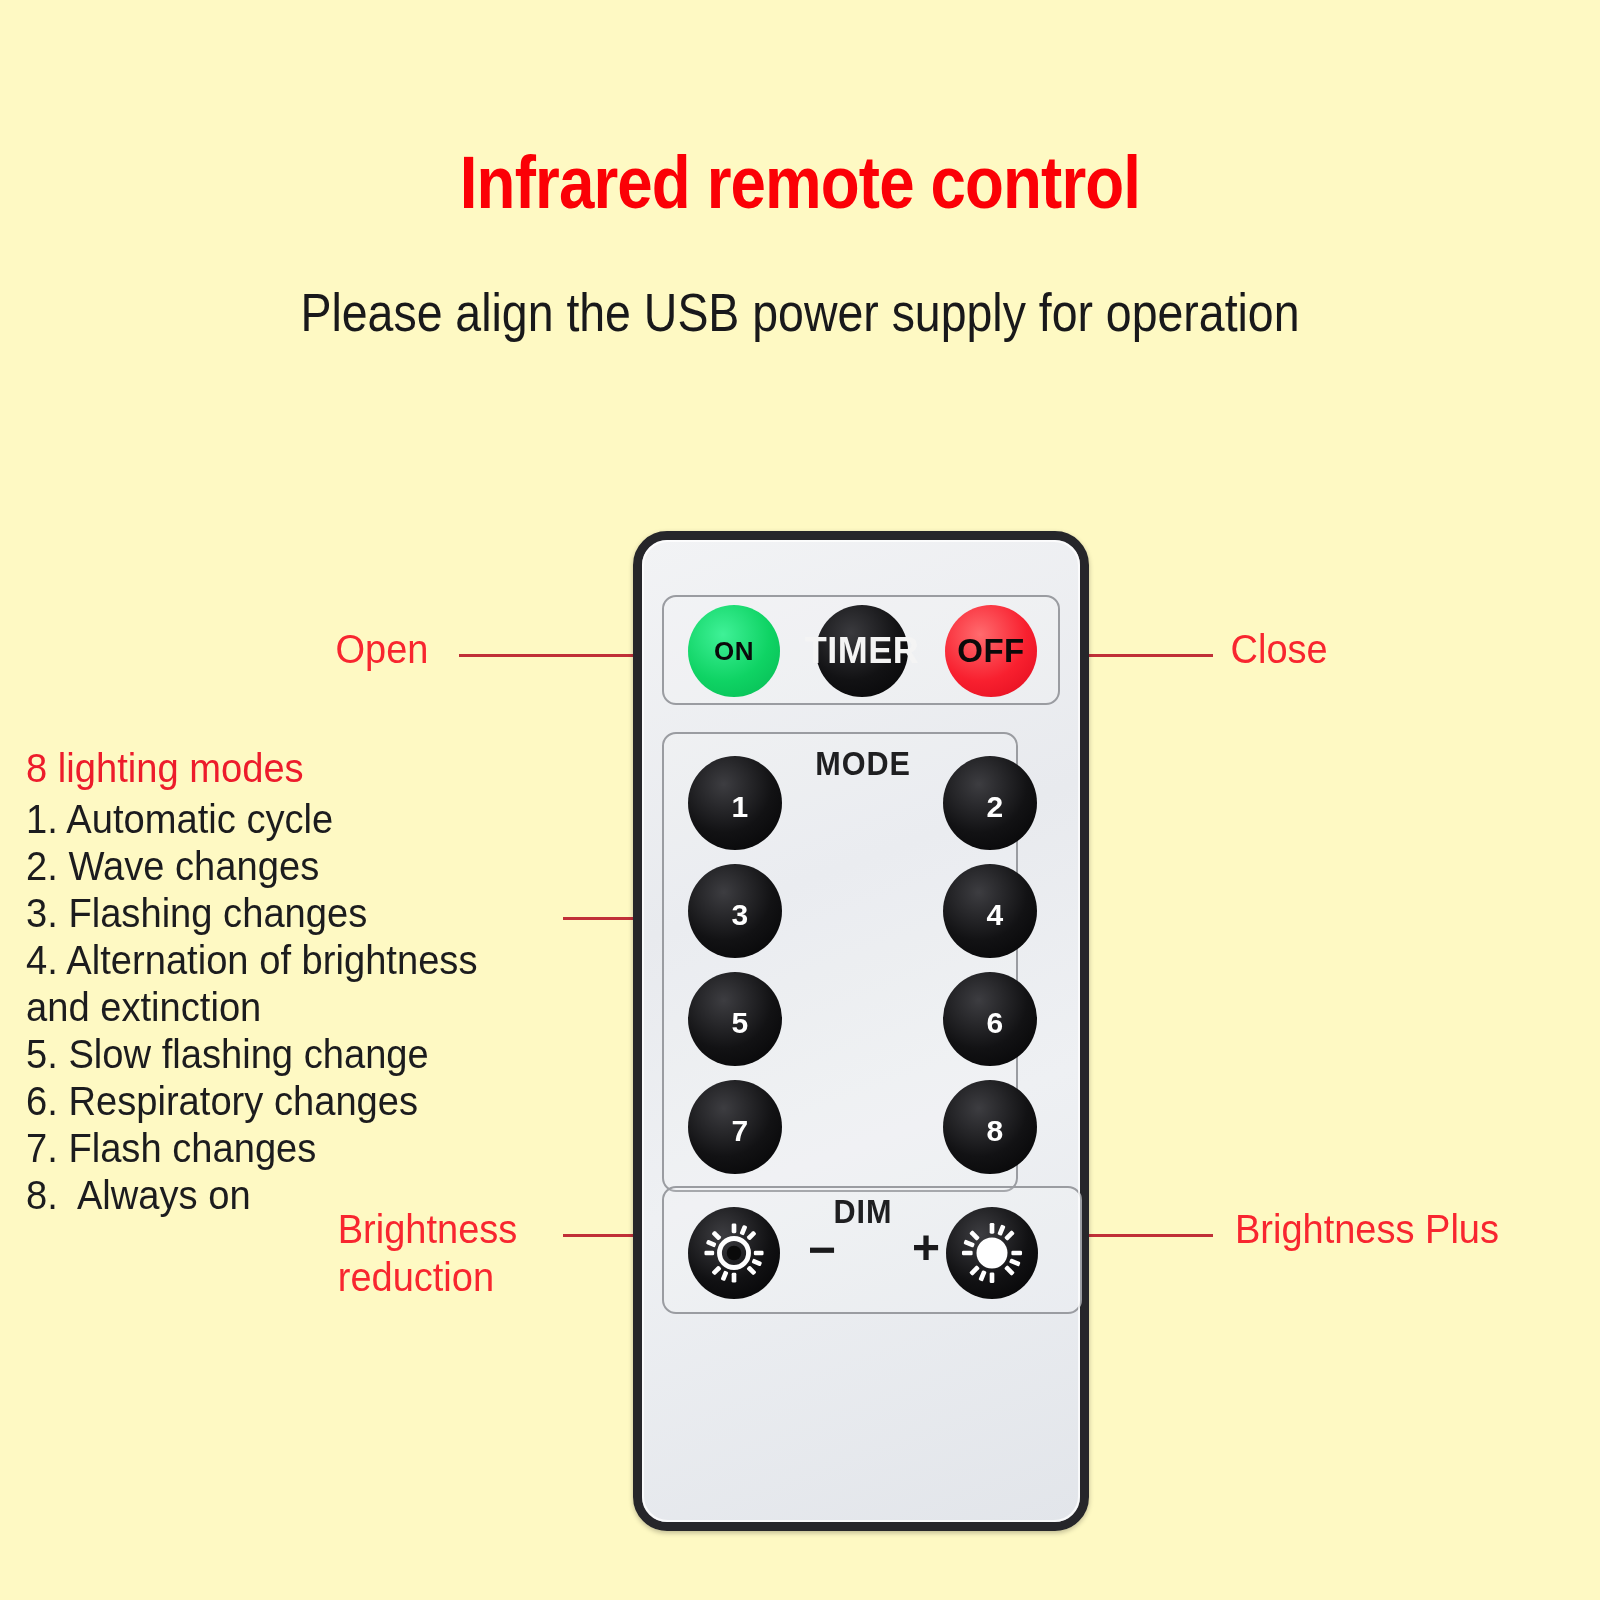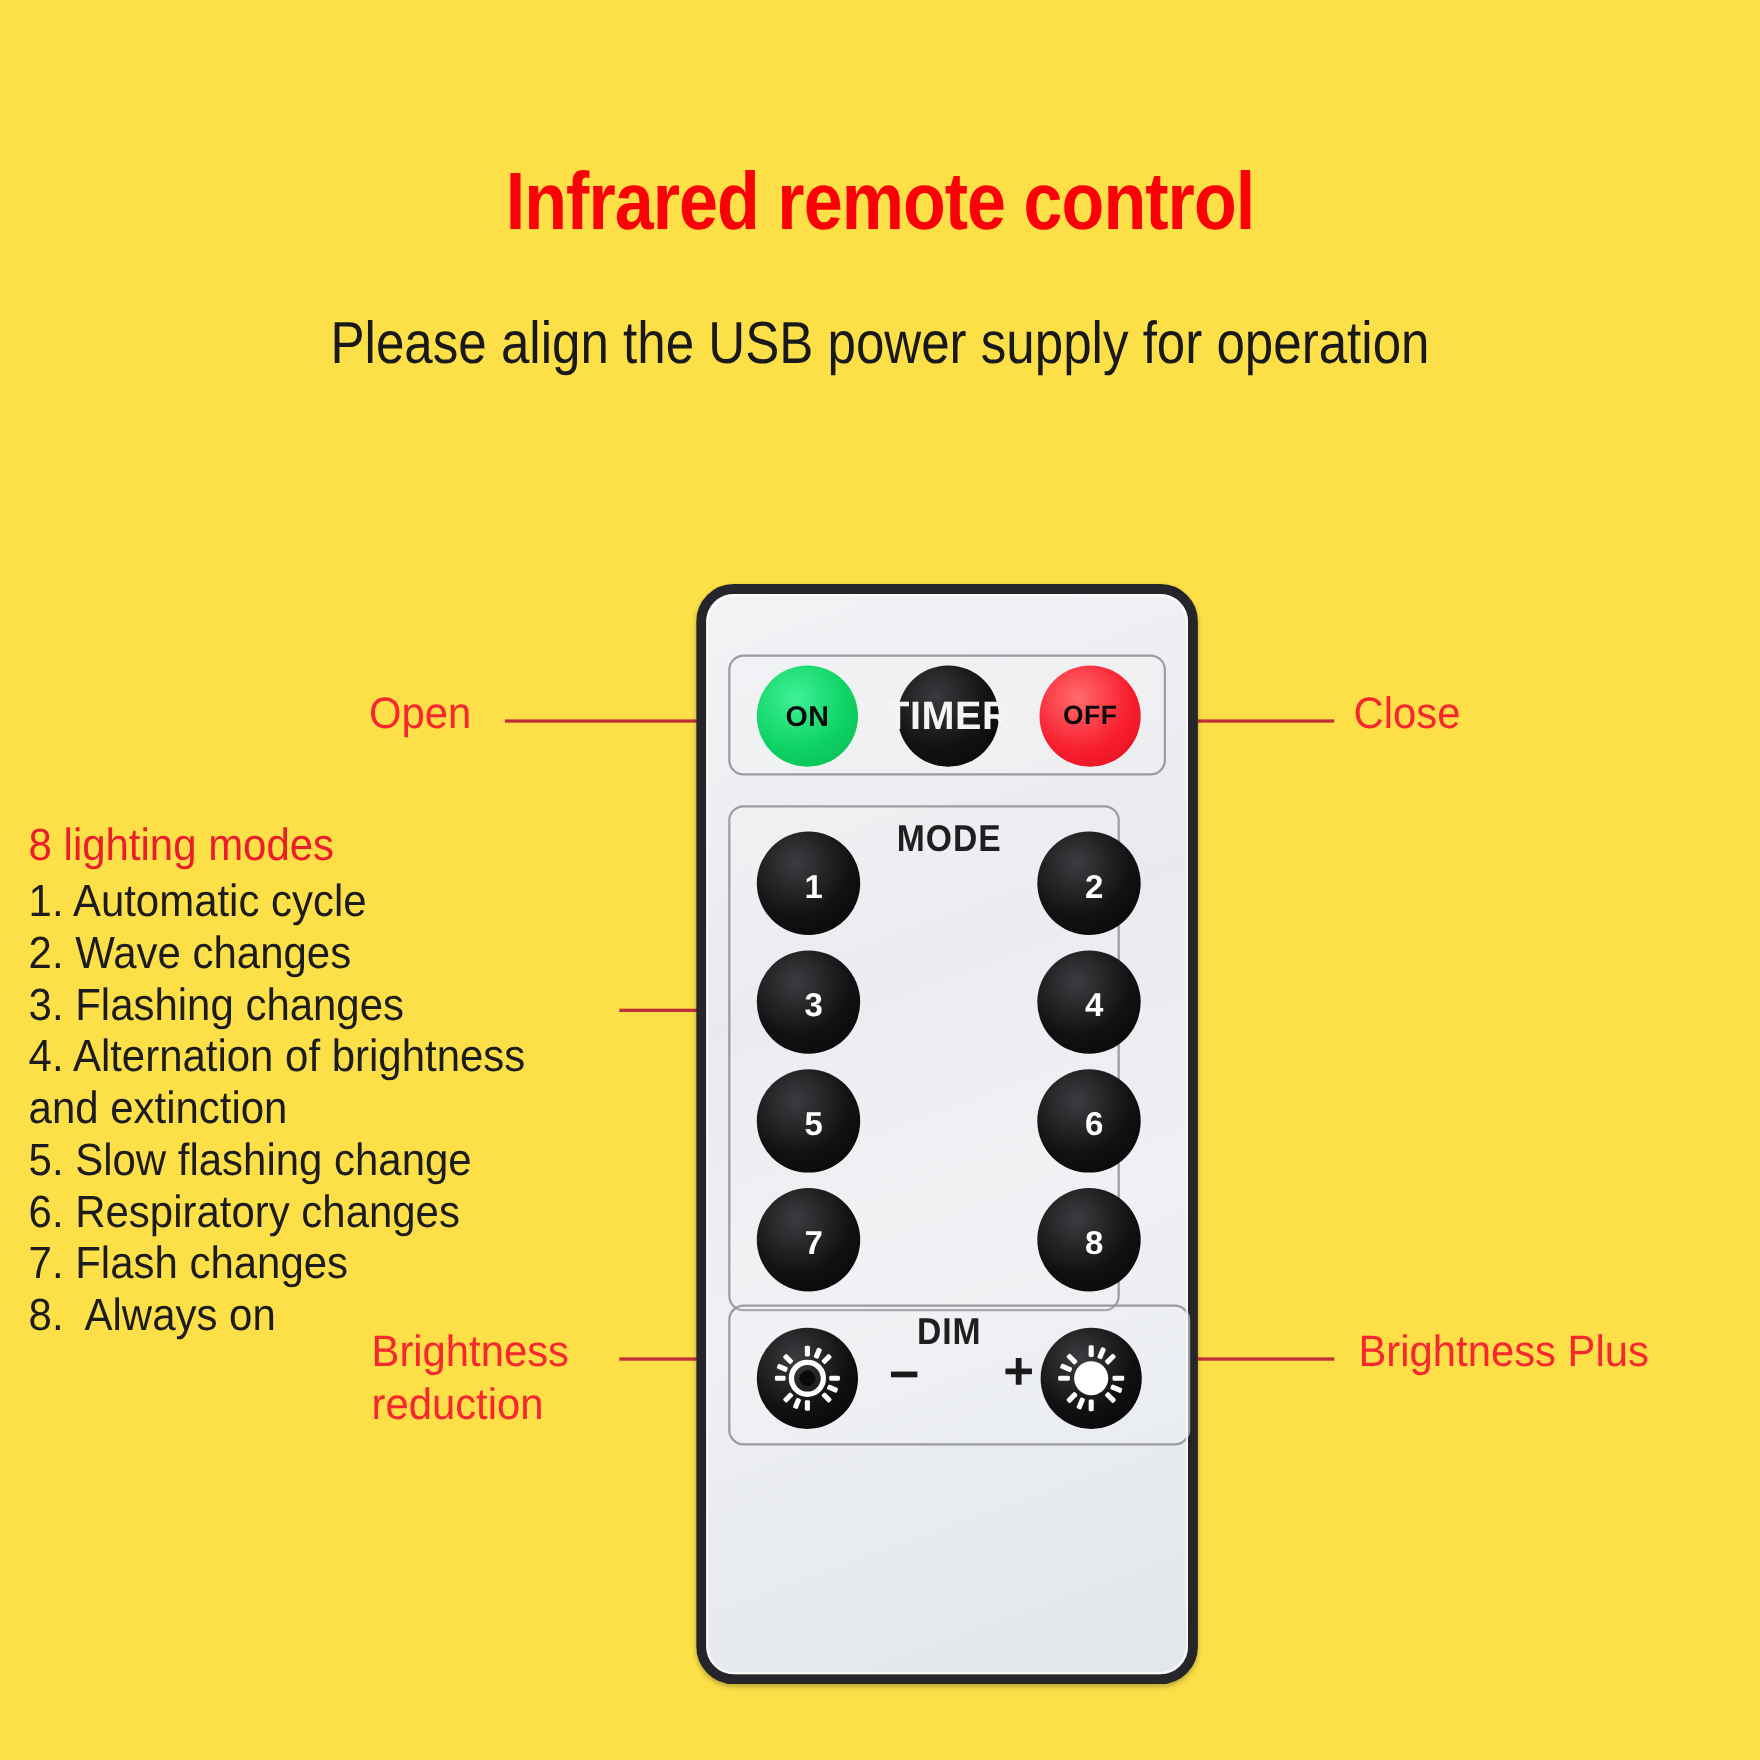--- a/index.html
+++ b/index.html
@@ -4,21 +4,21 @@
 <style>
   html, body {
     margin: 0;
     padding: 0;
     background: #ffffff;
   }
   #page {
     position: relative;
     width: 1600px;
     height: 1600px;
-    background: #fde047;
+    background: #fef9c3;
     overflow: hidden;
     font-family: "Liberation Sans", sans-serif;
   }
 
   
   #title {
     position: absolute;
     left: 0;
     top: 140;
     top: 140px;
@@ -148,21 +148,21 @@
     font-size: 26px;
   }
   .btn-timer {
     background: radial-gradient(circle at 38% 30%, #3a3a3e 0%, #121214 55%, #050506 100%);
     color: #f4f4f4;
     font-size: 36px;
   }
   .btn-off {
     background: radial-gradient(circle at 38% 32%, #ff6b6e 0%, #f8202f 55%, #e00a1d 100%);
     color: #0a0a0a;
-    font-size: 24px;
+    font-size: 33px;
     text-align: center;
   }
   .btn-mode {
     background: radial-gradient(circle at 38% 30%, #3d3d41 0%, #121214 55%, #030304 100%);
     color: #ffffff;
     font-size: 30px;
   }
   .btn-dim {
     background: radial-gradient(circle at 38% 30%, #3d3d41 0%, #111113 55%, #020203 100%);
   }

